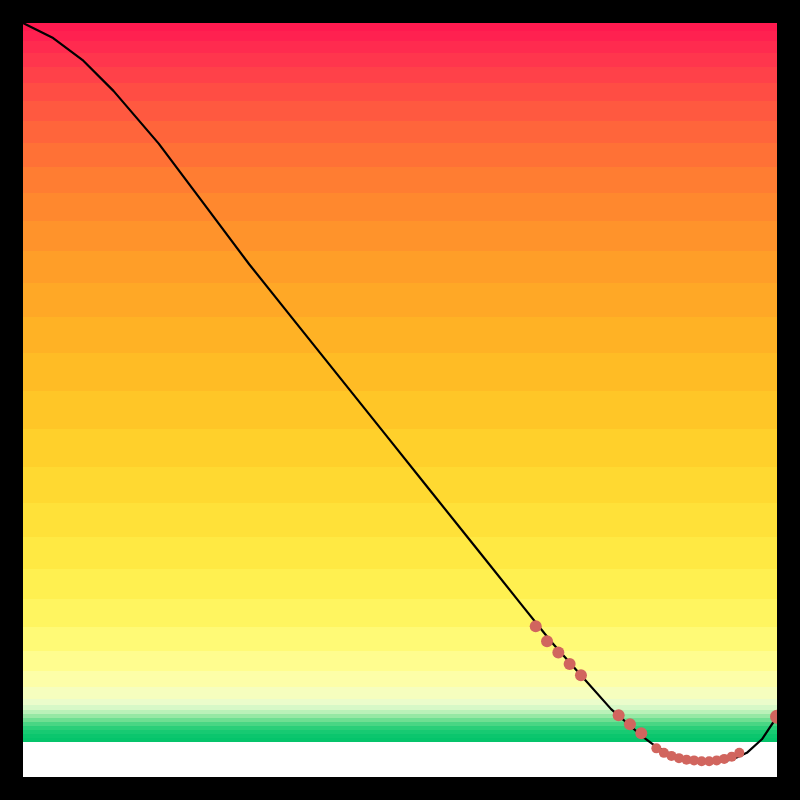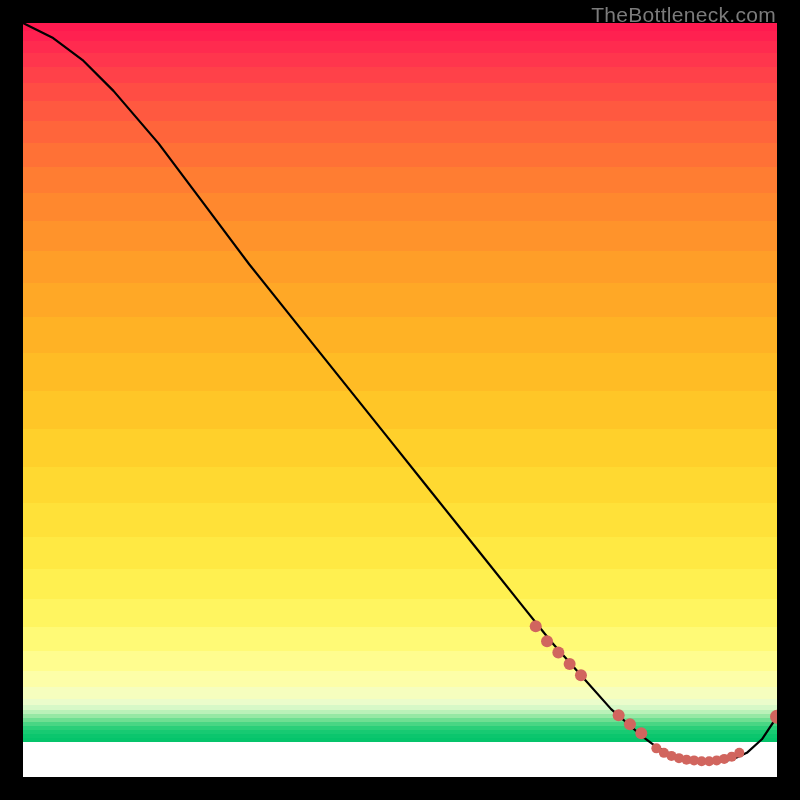--- a/index.html
+++ b/index.html
@@ -58,21 +58,20 @@
     letter-spacing: 0.2px;
     white-space: nowrap;
     pointer-events: none;
   }
 </style>
 </head>
 <body>
 
 <div class="stage">
 
-  <div class="watermark">TheBottleneck.com</div>
 
   <div class="plot-area">
     <div class="grad" id="grad">
         <div class="row" style="top: 0px; height: 8px; background: rgb(255, 26, 79);"></div>
         <div class="row" style="top: 8px; height: 10px; background: rgb(255, 33, 80);"></div>
         <div class="row" style="top: 18px; height: 12px; background: rgb(255, 43, 79);"></div>
         <div class="row" style="top: 30px; height: 14px; background: rgb(255, 54, 77);"></div>
         <div class="row" style="top: 44px; height: 16px; background: rgb(255, 65, 73);"></div>
         <div class="row" style="top: 60px; height: 18px; background: rgb(255, 77, 68);"></div>
         <div class="row" style="top: 78px; height: 20px; background: rgb(255, 89, 64);"></div>

